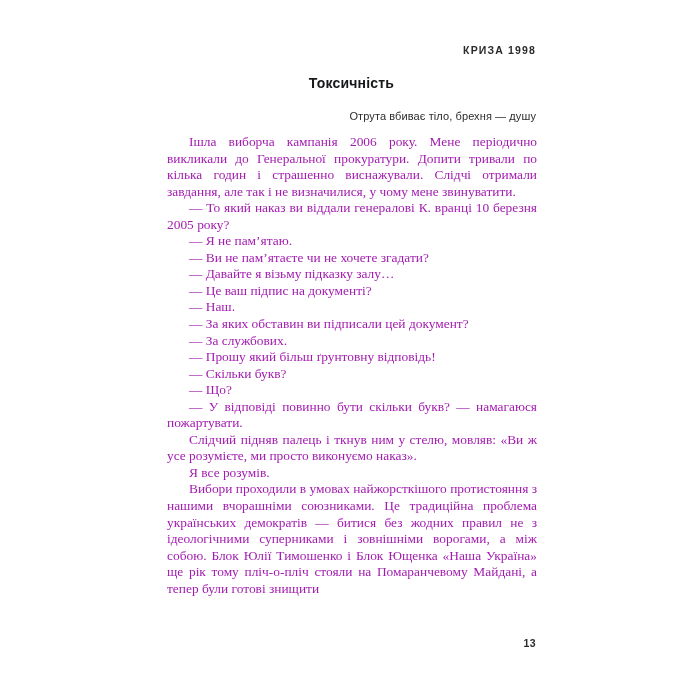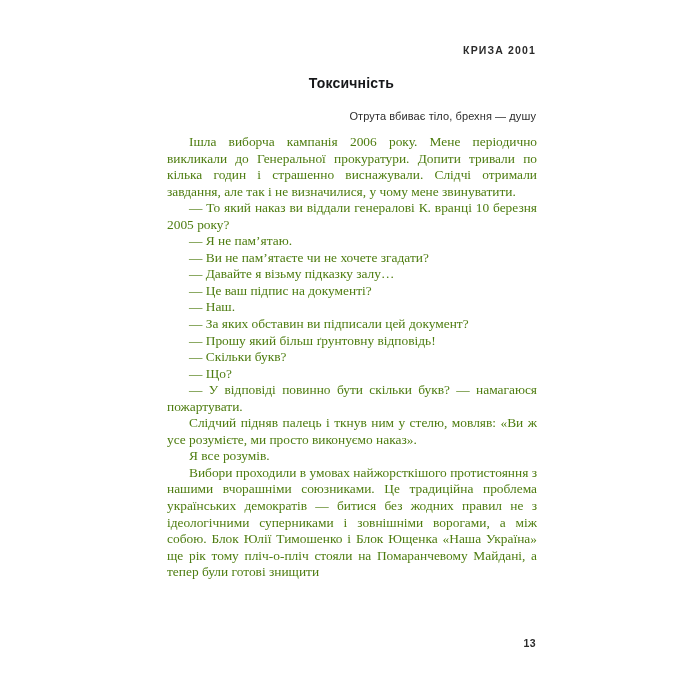--- a/index.html
+++ b/index.html
@@ -70,21 +70,21 @@
   
   .body-block {
     position: absolute;
     left: 167px;
     top: 134px;
     width: 370px;
     font-size: 13.4px;
     line-height: 16.55px;
     text-align: justify;
     text-justify: inter-word;
-    color: #4d7c0f;
+    color: #a21caf;
   }
   .body-block p {
     margin: 0;
     text-indent: 22px;
     text-align: justify;
     hyphens: manual;
   }
   .body-block p.dialogue {
     text-indent: 22px;
   }
@@ -101,35 +101,36 @@
     font-weight: 700;
     color: #2a2a2a;
     letter-spacing: 0.4px;
   }
 </style>
 </head>
 <body>
 
 <div class="page">
 
-  <div class="running-head">КРИЗА 2001</div>
+  <div class="running-head">КРИЗА 1998</div>
 
   <h1 class="chapter-title">Токсичність</h1>
 
   <div class="epigraph">Отрута вбиває тіло, брехня — душу</div>
 
   <div class="body-block">
       <p>Ішла виборча кампанія 2006 року. Мене періодично викликали до Генеральної прокуратури. Допити тривали по кілька годин і страшенно виснажували. Слідчі отримали завдання, але так і не визначилися, у чому мене звинуватити.</p>
       <p class="dialogue">— То який наказ ви віддали генералові К. вранці 10 березня 2005 року?</p>
       <p class="dialogue">— Я не пам’ятаю.</p>
       <p class="dialogue">— Ви не пам’ятаєте чи не хочете згадати?</p>
       <p class="dialogue">— Давайте я візьму підказку залу…</p>
       <p class="dialogue">— Це ваш підпис на документі?</p>
       <p class="dialogue">— Наш.</p>
       <p class="dialogue">— За яких обставин ви підписали цей документ?</p>
+      <p class="dialogue">— За службових.</p>
       <p class="dialogue">— Прошу який більш ґрунтовну відповідь!</p>
       <p class="dialogue">— Скільки букв?</p>
       <p class="dialogue">— Що?</p>
       <p class="dialogue">— У відповіді повинно бути скільки букв? — намагаюся пожартувати.</p>
       <p>Слідчий підняв палець і ткнув ним у стелю, мовляв: «Ви ж усе розумієте, ми просто виконуємо наказ».</p>
       <p>Я все розумів.</p>
       <p>Вибори проходили в умовах найжорсткішого протистояння з нашими вчорашніми союзниками. Це традиційна проблема українських демократів — битися без жодних правил не з ідеологічними суперниками і зовнішніми ворогами, а між собою. Блок Юлії Тимошенко і Блок Ющенка «Наша Україна» ще рік тому пліч-о-пліч стояли на Помаранчевому Майдані, а тепер були готові знищити</p>
     </div>
 
   <div class="folio">13</div>

